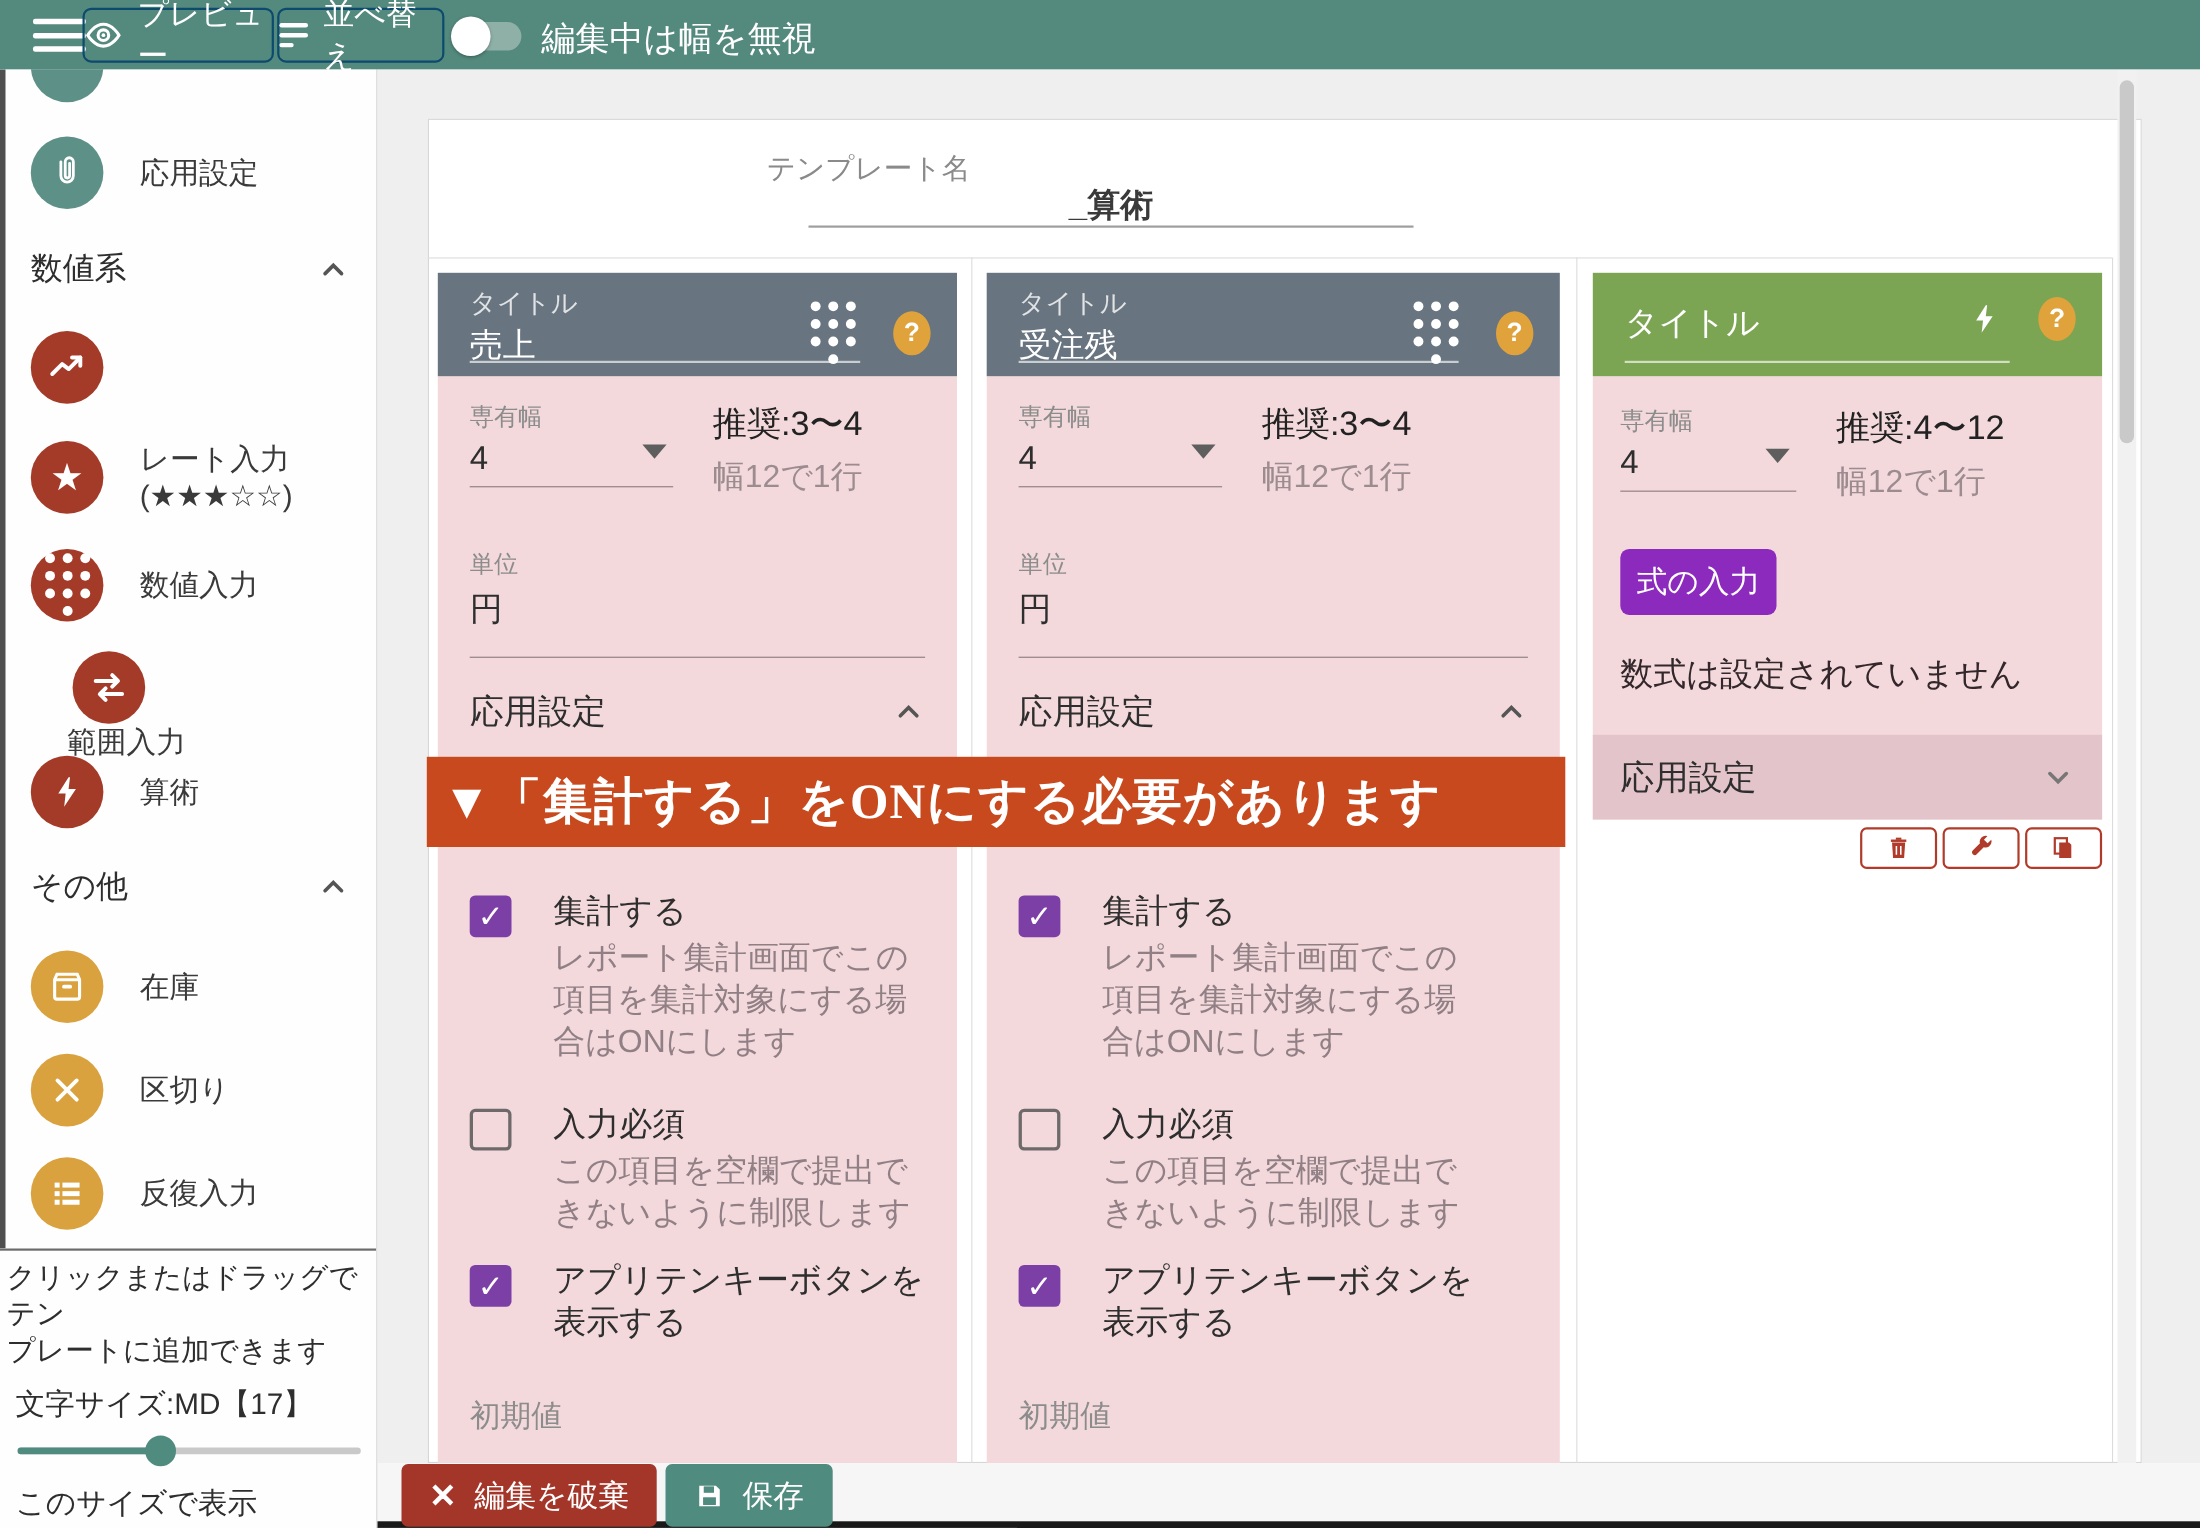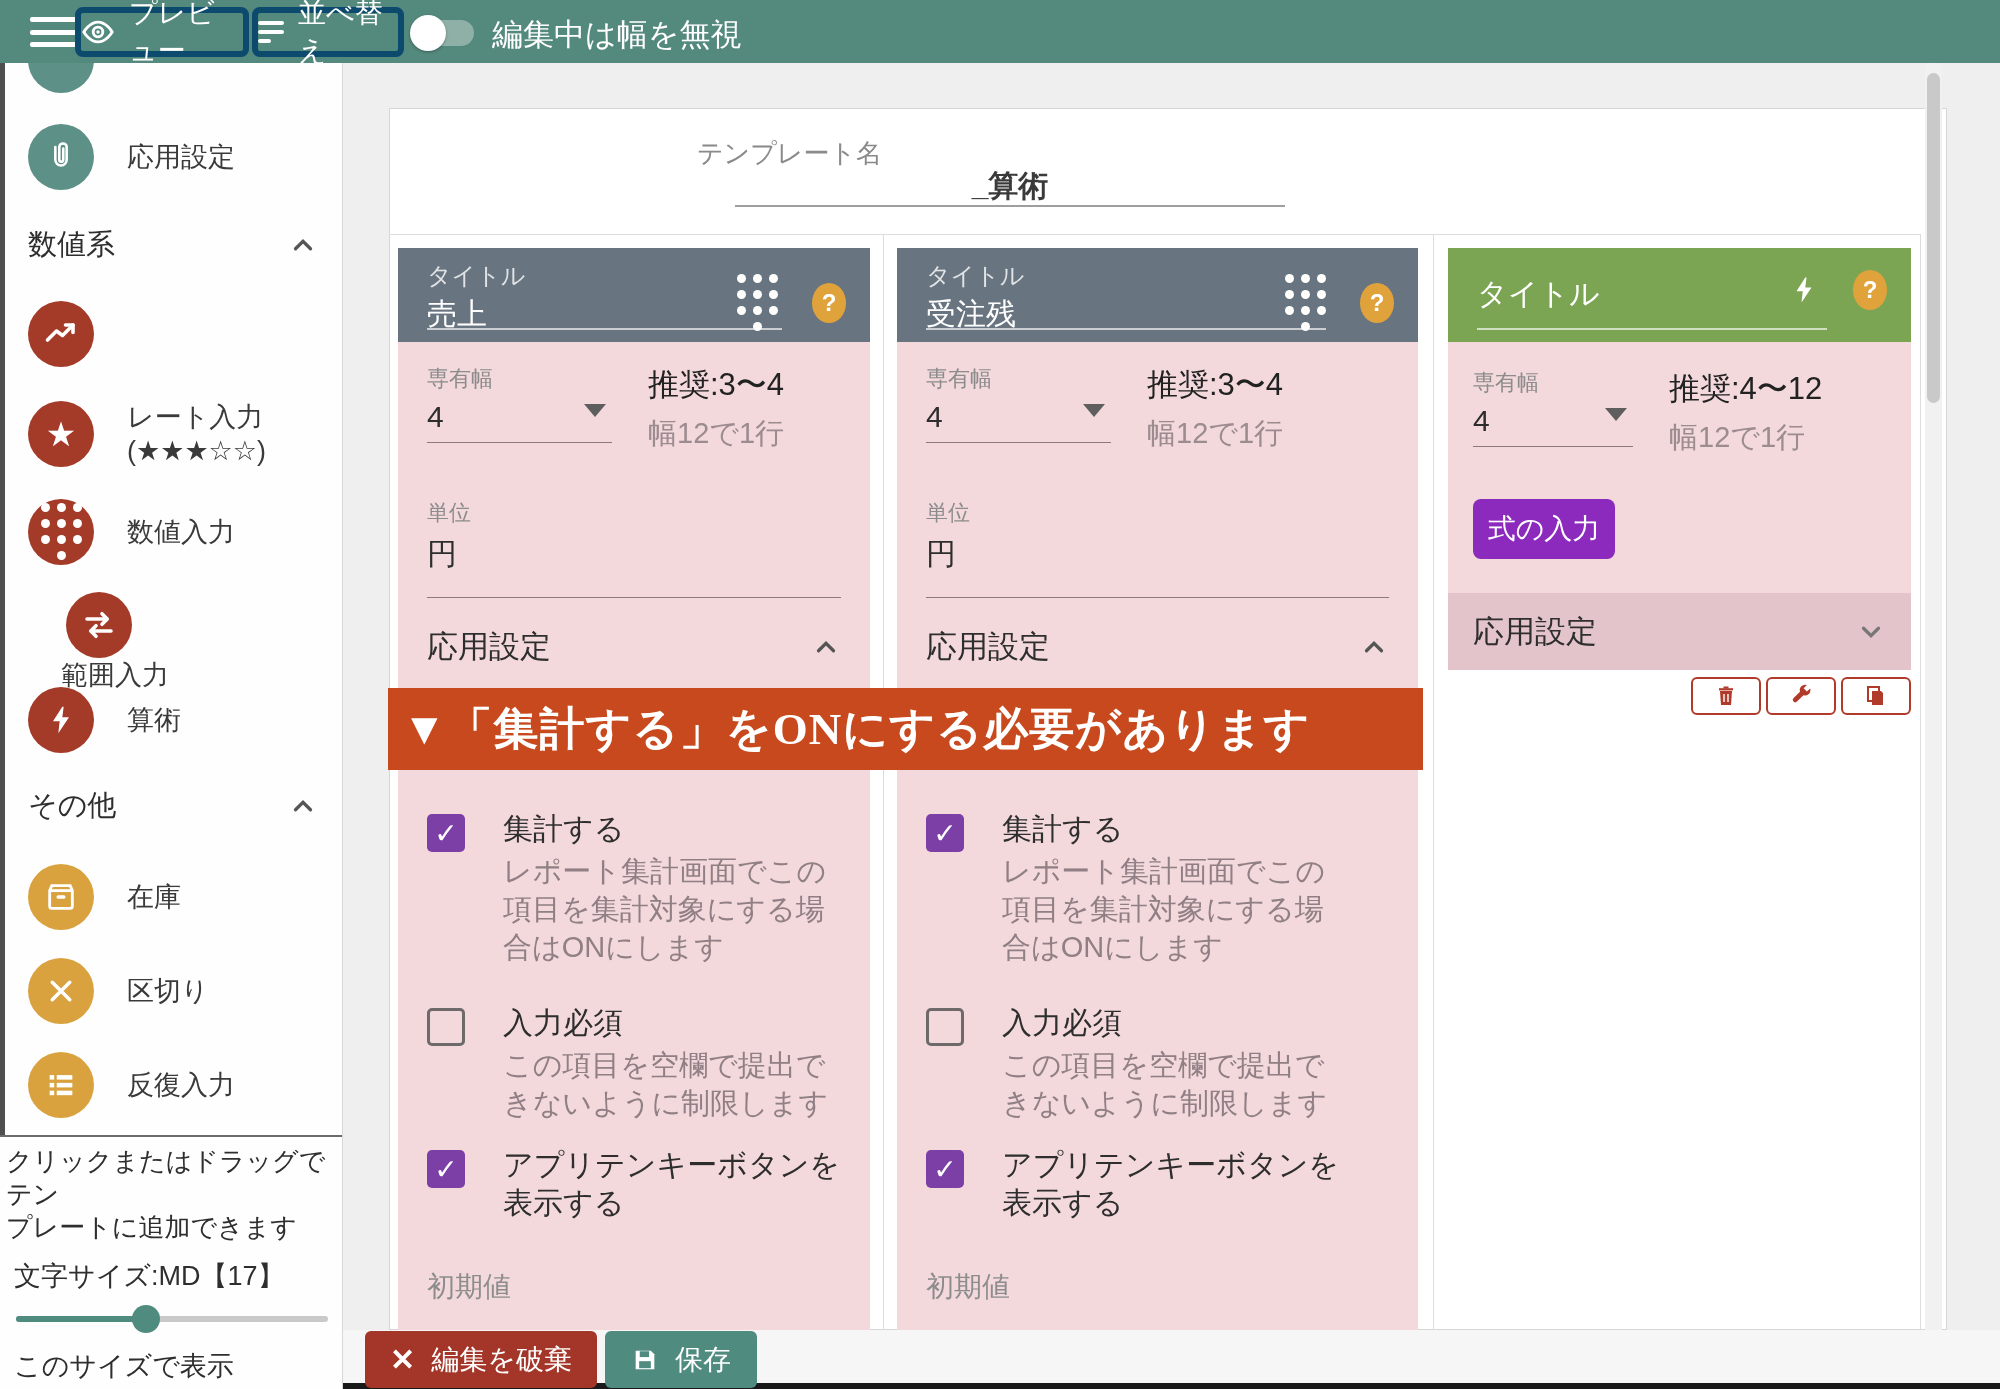--- a/index.html
+++ b/index.html
@@ -3,21 +3,21 @@
 <meta charset="utf-8">
 <style>
   html,body{margin:0;padding:0;}
   body{font-family:"Liberation Sans","DejaVu Sans",sans-serif;}
   .screen{position:relative;width:2000px;height:1389px;background:#F0EFF0;overflow:hidden;}
 
   
   .toolbar{position:absolute;left:0;top:0;width:2000px;height:63px;background:#54897D;z-index:40;display:flex;align-items:center;}
   .hamburger{position:absolute;left:30px;top:17px;width:48px;height:30px;display:flex;flex-direction:column;justify-content:space-between;cursor:pointer;}
   .hamburger span{display:block;height:5px;background:#fff;border-radius:2px;}
-  .tb-btn{position:absolute;top:7px;height:50px;border:6px solid #0c4a6e;border-radius:8px;display:flex;align-items:center;justify-content:center;gap:14px;color:#fff;font-size:28px;box-sizing:border-box;}
+  .tb-btn{position:absolute;top:7px;height:50px;border:2px solid #0c4a6e;border-radius:8px;display:flex;align-items:center;justify-content:center;gap:14px;color:#fff;font-size:28px;box-sizing:border-box;}
   .tb-btn.preview{left:75px;width:174px;}
   .tb-btn.sort{left:252px;width:152px;}
   .sort-icon{display:flex;flex-direction:column;gap:5px;}
   .sort-icon i{display:block;height:4px;background:#fff;border-radius:2px;}
   .sort-icon i:nth-child(1){width:26px;}
   .sort-icon i:nth-child(2){width:26px;}
   .sort-icon i:nth-child(3){width:13px;}
   .toggle{position:absolute;left:418px;top:20px;width:56px;height:26px;background:#8FB0A7;border-radius:13px;}
   .toggle .knob{position:absolute;left:-8px;top:-5px;width:36px;height:36px;border-radius:50%;background:#fff;box-shadow:0 1px 3px rgba(0,0,0,.3);}
   .tb-label{position:absolute;left:492px;top:14px;color:#fff;font-size:31px;white-space:nowrap;}
@@ -450,20 +450,21 @@
           <div class="caret"></div>
         </div>
         <div class="w-right">
           <div class="w-rec">推奨:4〜12</div>
           <div class="w-hint">幅12で1行</div>
         </div>
       </div>
       <button class="formula-btn">
           <span>式の入力</span>
         </button>
+      <div class="formula-status">数式は設定されていません</div>
       <div class="adv-band">
         <span class="adv-lab">応用設定</span>
         <svg class="chev" viewBox="0 0 24 24">
             <polyline points="6 9 12 15 18 9" fill="none" stroke="#777" stroke-width="2.6" stroke-linecap="round"></polyline>
           </svg>
       </div>
     </div>
     <div class="tools-row">
       <div class="tool-btn">
         <svg width="24" height="24" viewBox="0 0 24 24">

